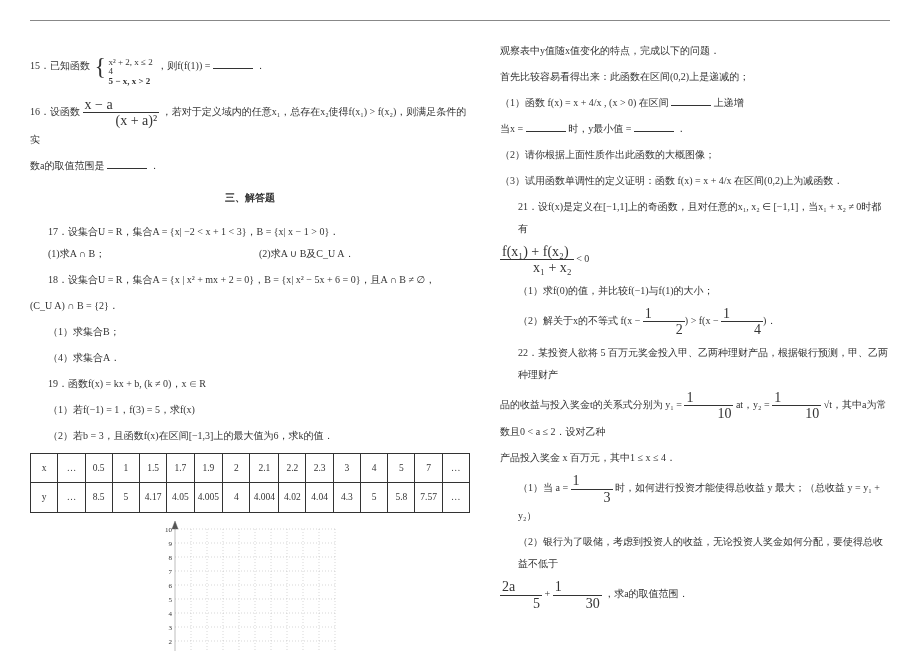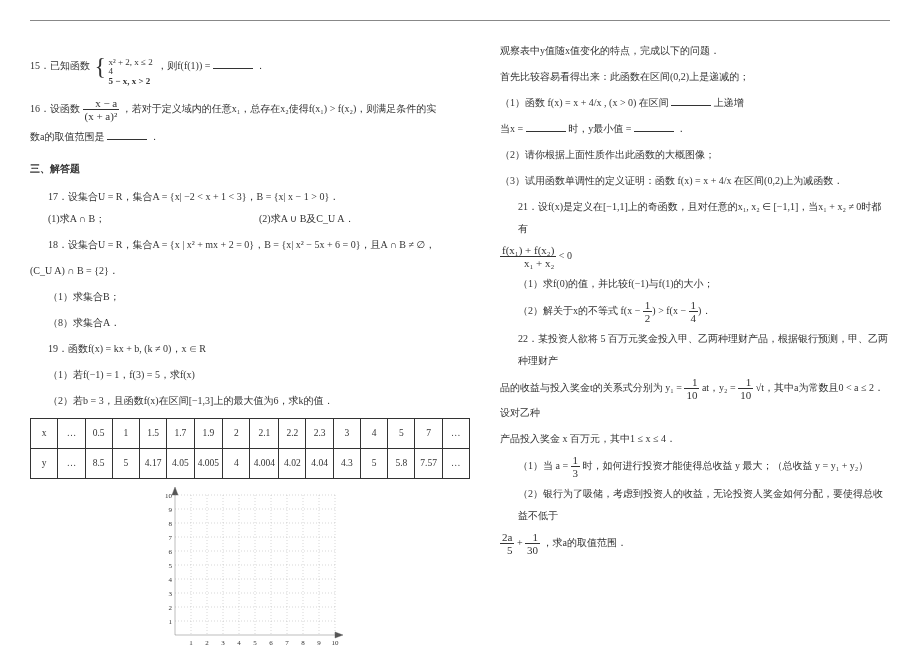--- a/index.html
+++ b/index.html
@@ -21,21 +21,21 @@
     display: flex;
     gap: 30px;
   }
   .col {
     flex: 1;
     line-height: 2.2;
   }
   .col-left { width: 440px; flex: none; }
   .col-right { width: 390px; flex: none; }
   .q { margin: 4px 0; }
-  .section-title { font-weight: bold; margin: 10px 0 6px 0; }
+  .section-title { font-weight: bold; margin: 10px 0 12px 0; text-align: center; }
   .blank { display:inline-block; border-bottom:1px solid #333; min-width:40px; height:10px; vertical-align: baseline; }
   .indent { padding-left: 18px; }
   table.data {
     border-collapse: collapse;
     margin: 6px 0;
     width: 100%;
     font-size: 9.5px;
   }
   table.data td {
     border: 1px solid #333;
@@ -44,27 +44,27 @@
     min-width: 20px;
   }
   .chart-wrap {
     display: flex;
     justify-content: center;
     margin-top: 6px;
   }
   svg.grid { display:block; }
   .frac {
     display: inline-block;
-    text-align: right;
+    text-align: left;
     vertical-align: middle;
-    font-size: 11px;
+    font-size: 14px;
     line-height: 1.1;
   }
   .frac .num { display:block; border-bottom:1px solid #333; padding:0 2px; }
-  .frac .den { display:block; padding:0 2px; }
+  .frac .den { display:block; padding:0 2px;margin-left:31px; }
   .twocol-inner { display:flex; }
   .twocol-inner > div { flex:1; }
 </style>
 </head>
 <body>
 
 <div class="hr-top"></div>
 
 <div class="columns">
 
@@ -106,21 +106,21 @@
         <div>(1)求A ∩ B；</div>
         <div>(2)求A ∪ B及C_U A．</div>
       </div>
     </div>
 
     <div class="q indent">
       <div>18．设集合U = R，集合A = {x | x² + mx + 2 = 0}，B = {x| x² − 5x + 6 = 0}，且A ∩ B ≠ ∅，</div>
     </div>
     <div class="q">(C_U A) ∩ B = {2}．</div>
     <div class="q indent">（1）求集合B；</div>
-    <div class="q indent">（8）求集合A．</div>
+    <div class="q indent">（4）求集合A．</div>
 
     <div class="q indent">
       <div>19．函数f(x) = kx + b, (k ≠ 0)，x ∈ R</div>
     </div>
     <div class="q indent">（1）若f(−1) = 1，f(3) = 5，求f(x)</div>
     <div class="q indent">（2）若b = 3，且函数f(x)在区间[−1,3]上的最大值为6，求k的值．</div>
 
 
     <table class="data">
       <tbody>

